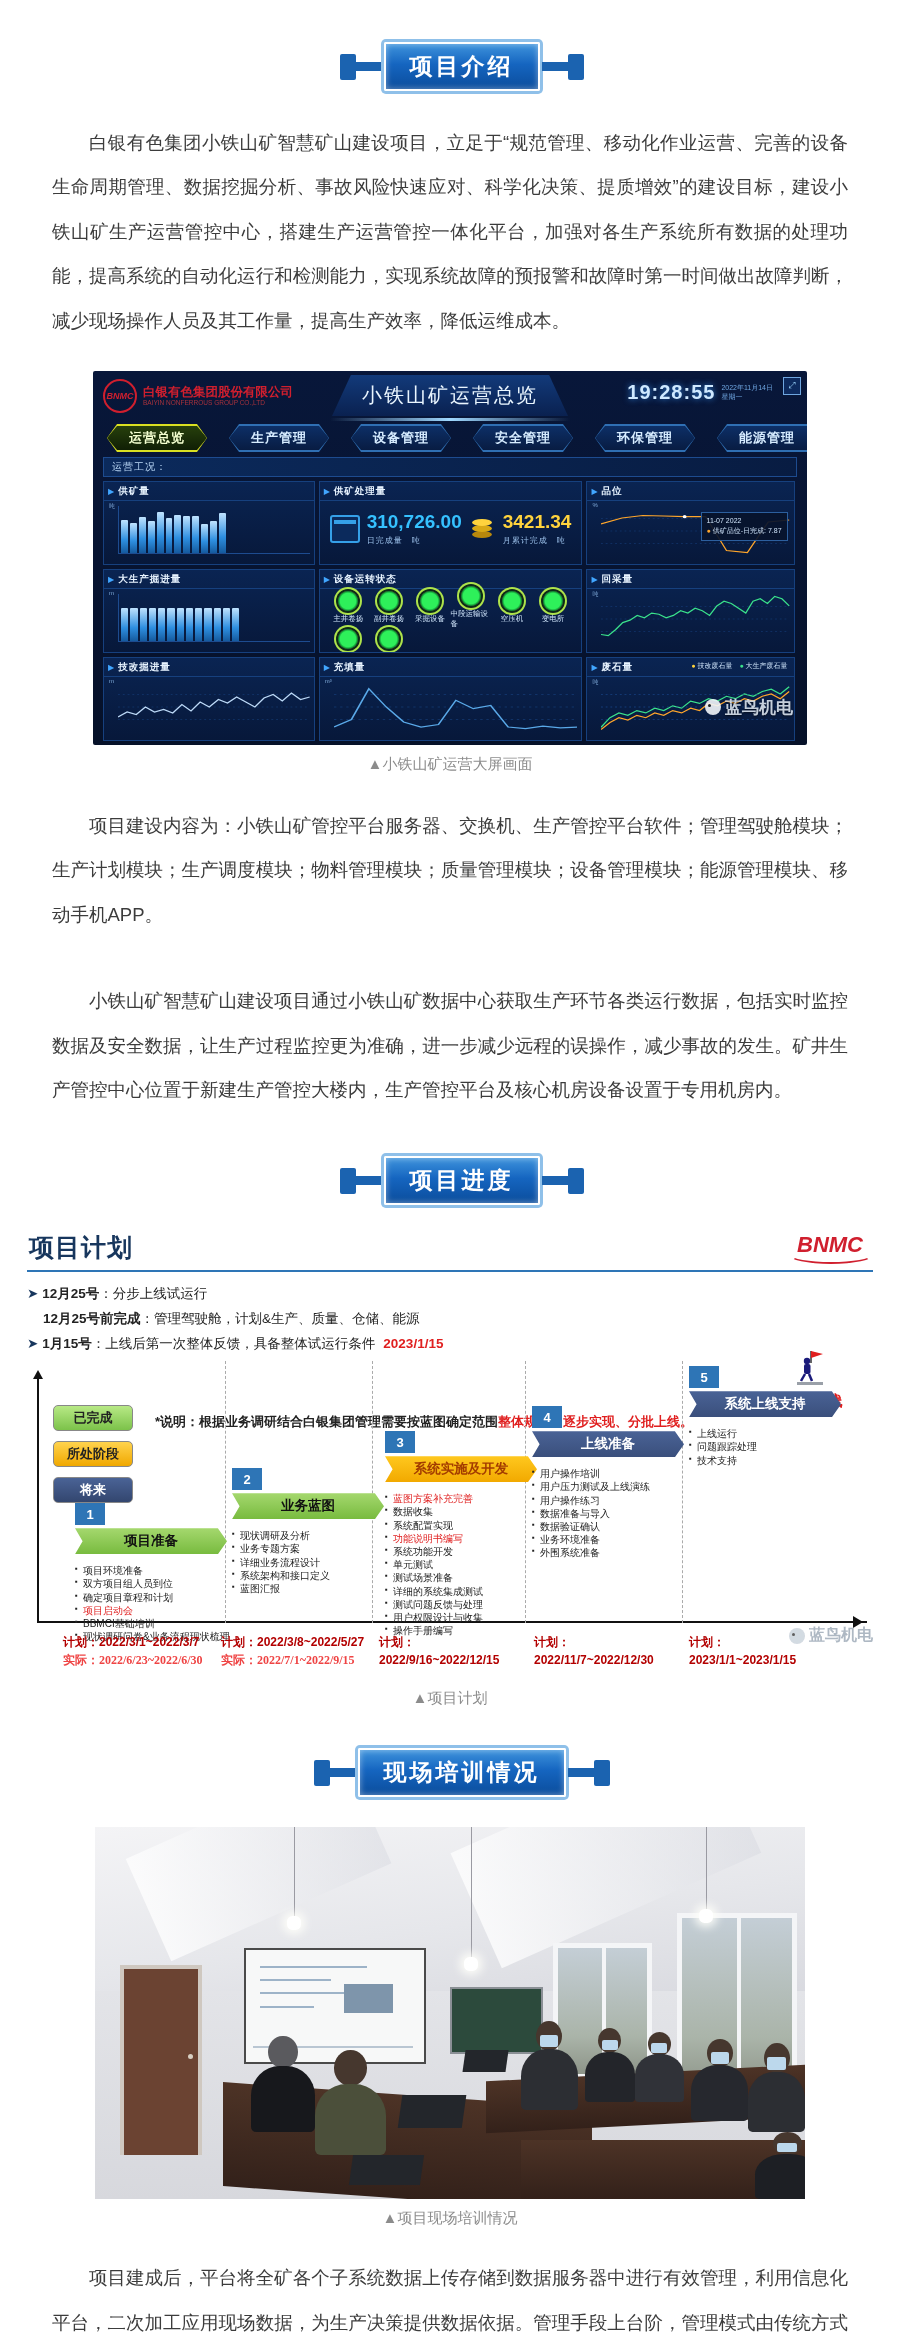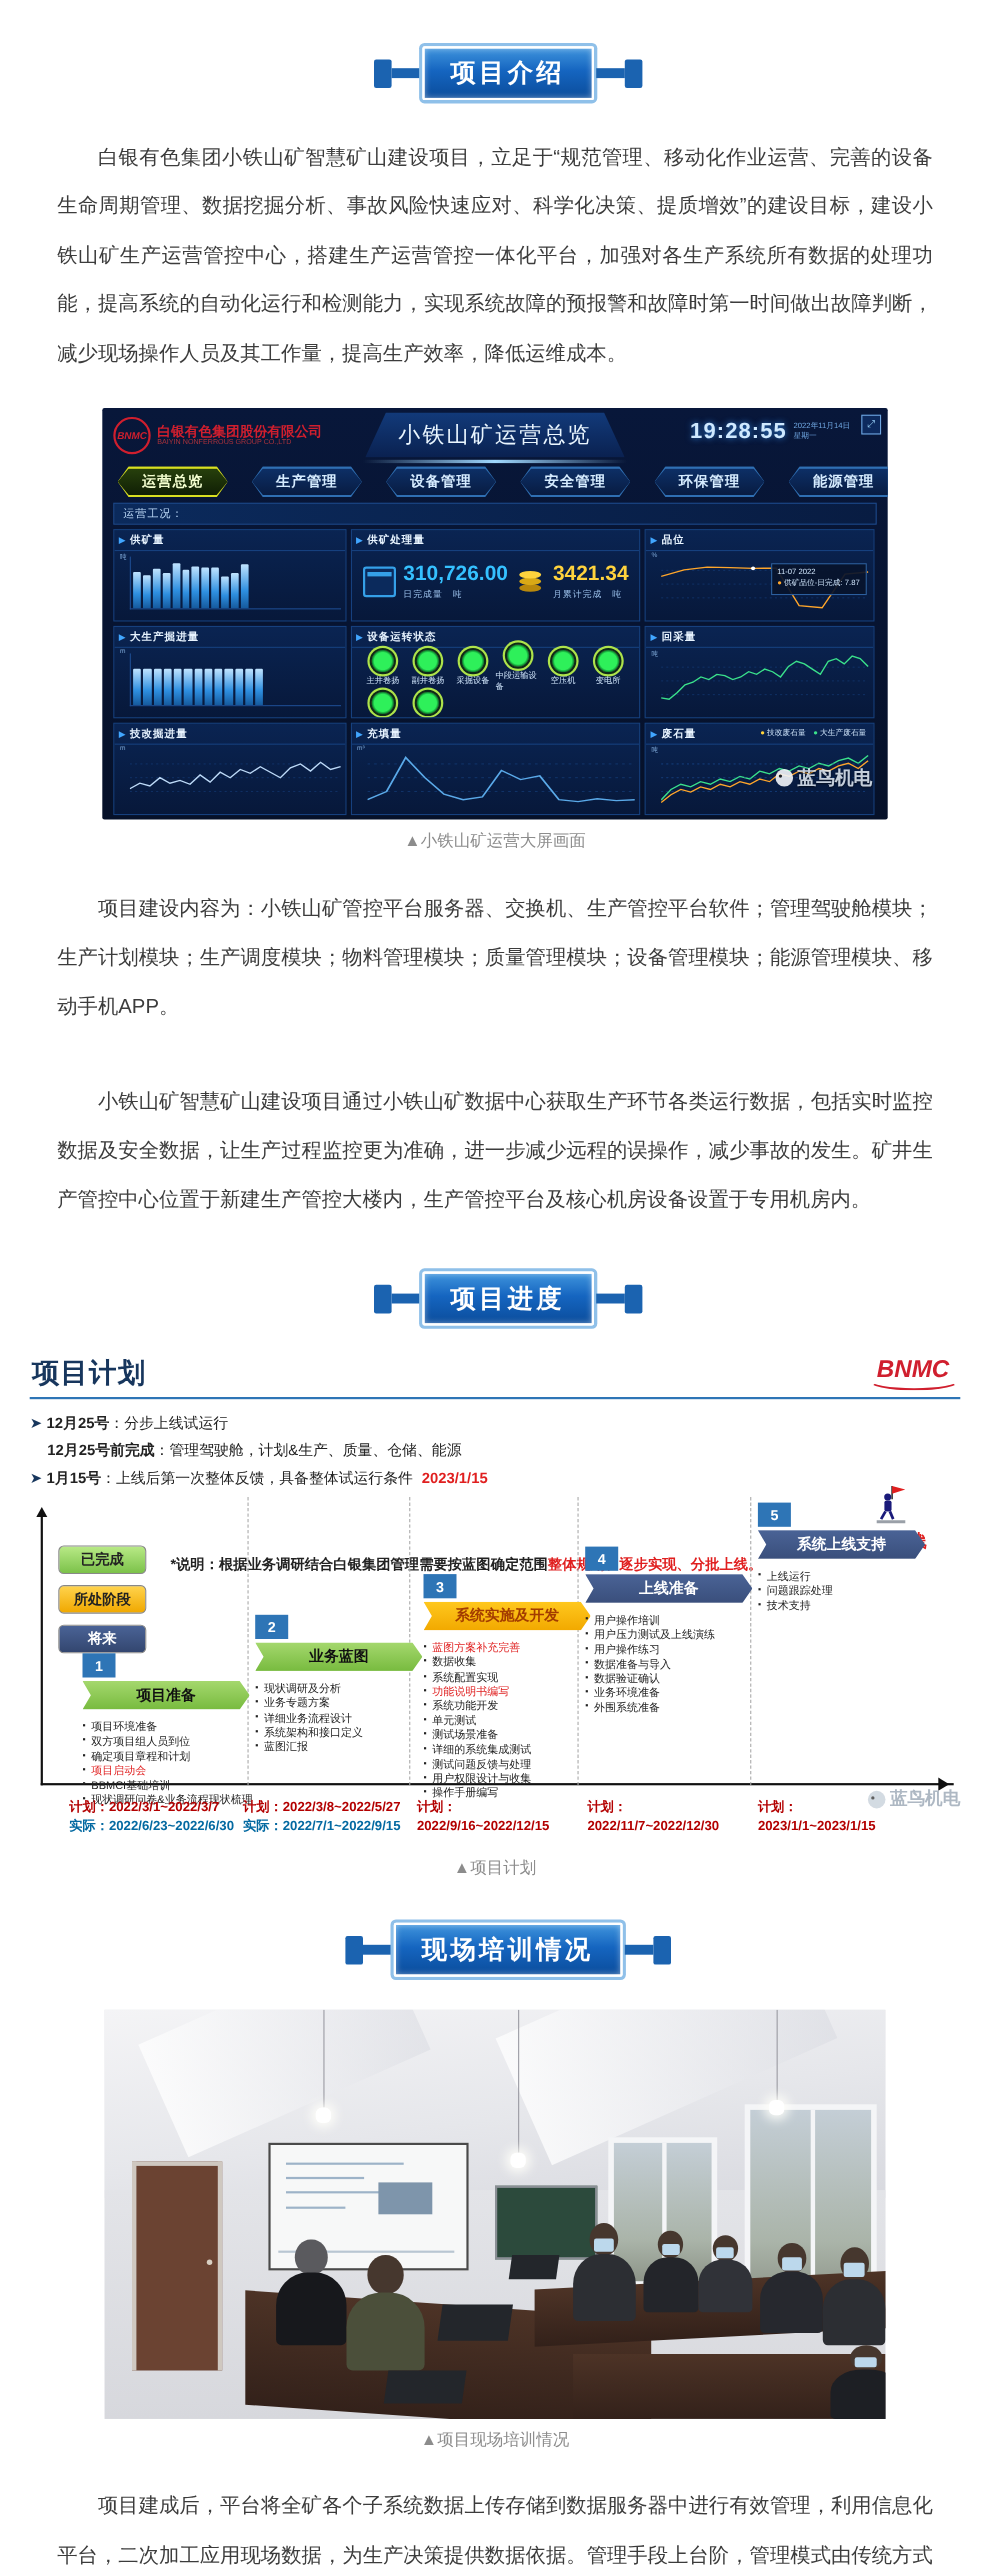--- a/index.html
+++ b/index.html
@@ -116,21 +116,21 @@
   .stage ul li{padding-left:8px;position:relative;}
   .stage ul li:before{content:"▪";position:absolute;left:0;top:0;font-size:8px;color:#222;}
   .stage ul li.red{color:#e01f1f;}
   .baseline{position:absolute;left:10px;right:6px;bottom:6px;height:2px;background:#111;}
   .baseline:after{content:"";position:absolute;right:-2px;top:-5px;border:6px solid transparent;border-left:10px solid #111;}
   .climber{position:absolute;font-size:11px;color:#e01f1f;font-weight:bold;display:flex;align-items:flex-end;}
   .climber .flagtxt{writing-mode:vertical-rl;letter-spacing:2px;font-size:14px;margin-left:2px;}
   .plan-dates{position:relative;height:48px;margin-top:2px;}
   .pd{position:absolute;top:2px;width:158px;font-size:12px;font-weight:bold;line-height:1.5;}
   .pd .plan-t{color:#b30000;}
-  .pd .act-t{color:#0369a1;}
+  .pd .act-t{color:#ef4444;font-family:Liberation Serif, serif;}
   .plan-wm{position:absolute;right:0;top:-6px;color:#9aa7b5;font-size:16px;font-weight:bold;display:flex;align-items:center;opacity:.8;}
   .plan-wm .wm-bird{background:#c3ccd6;}
 
   
   .photo{position:relative;width:710px;height:372px;margin:30px auto 0 auto;overflow:hidden;background:#e9eaee;}
   .ph-ceil{position:absolute;left:0;right:0;top:0;height:46%;background:linear-gradient(172deg,#f4f4f6 0%,#e6e7eb 55%,#d8d9df 100%);}
   .ph-beam{position:absolute;background:linear-gradient(90deg,rgba(255,255,255,.75),rgba(210,212,220,.4));transform:rotate(-24deg);}
   .ph-wall{position:absolute;left:0;right:0;top:44%;bottom:0;background:linear-gradient(180deg,#e3e4e8,#d7d8dd);}
   .ph-door{position:absolute;left:3.5%;top:37%;width:10.5%;height:50%;background:#6b4332;border:4px solid #cfc8c0;border-bottom:none;}
   .ph-door:after{content:"";position:absolute;right:5px;top:46%;width:5px;height:5px;border-radius:50%;background:#d8cfc2;}

